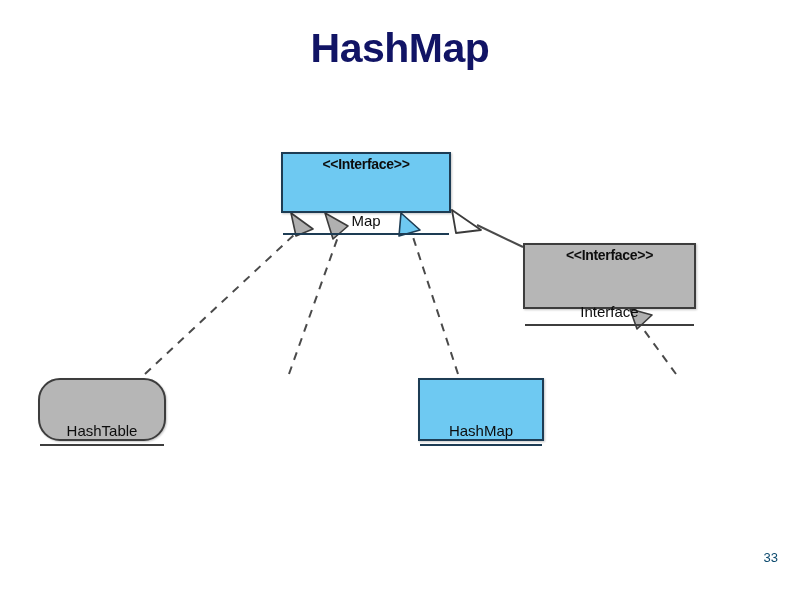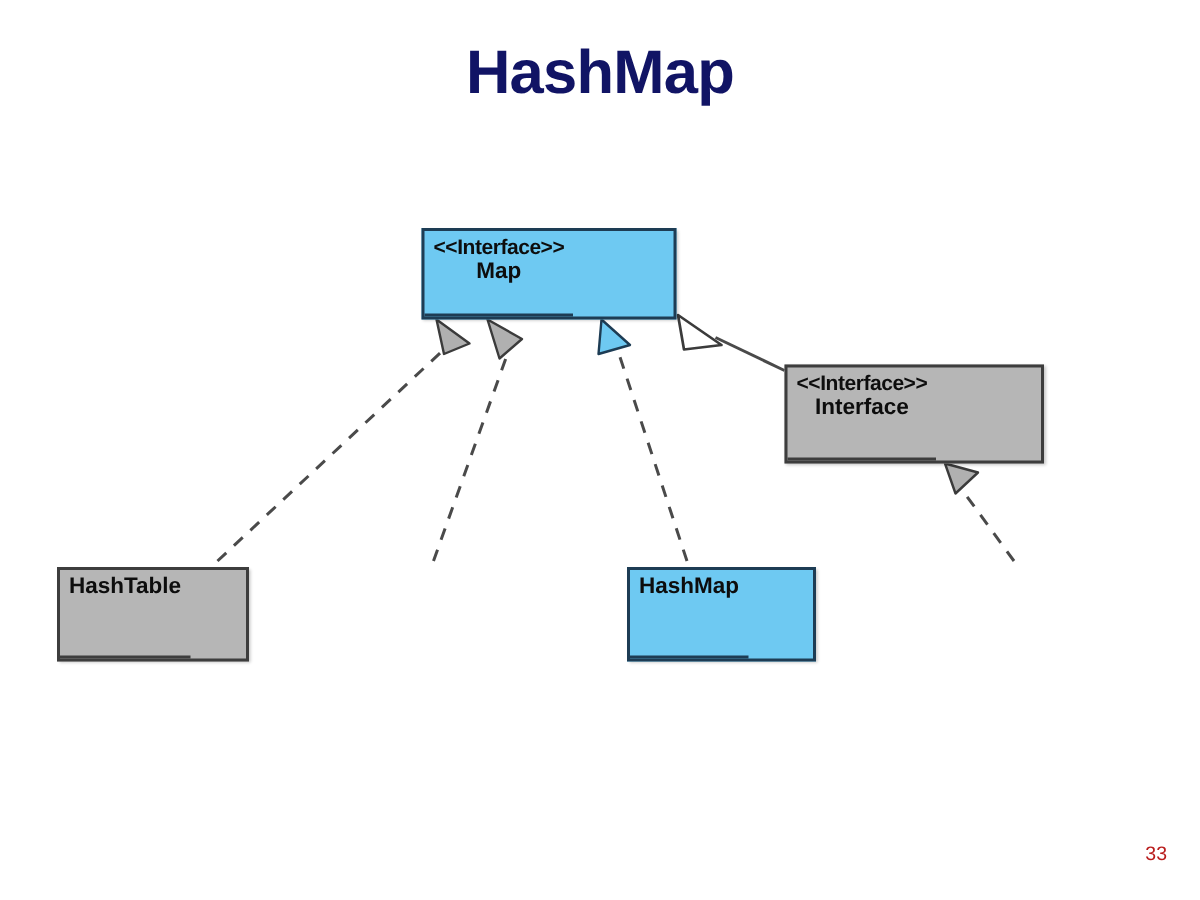--- a/index.html
+++ b/index.html
@@ -47,21 +47,21 @@
     height: 600px;
     pointer-events: none;
   }
 
   
   .uml-box {
     position: absolute;
     box-sizing: border-box;
     border: 2px solid #3a3a3a;
     display: flex;
-    flex-direction: row;
+    flex-direction: column;
     box-shadow: 1px 1px 2px rgba(0,0,0,0.22);
   }
   .uml-box.gray {
     background: #b6b6b6;
     border-color: #3d3d3d;
   }
   .uml-box.blue {
     background: #6ec9f2;
     border-color: #1d3c54;
   }
@@ -83,45 +83,46 @@
   }
   .uml-stereotype {
     display: block;
     font-size: 14px;
     font-weight: bold;
     letter-spacing: -0.3px;
   }
   .uml-name {
     display: block;
     font-size: 15px;
-    font-weight: bold;
+    font-weight: normal;
+    margin-top: 40px;
   }
   .uml-name.single {
     font-size: 15px;
   }
   .uml-body {
     flex: 1 1 auto;
   }
 
   
   #box-map        { left: 281px; top: 152px; width: 170px; height: 61px; }
   #box-sortedmap  { left: 523px; top: 243px; width: 173px; height: 66px; }
-  #box-hashtable  { left:  38px; top: 378px; width: 128px; height: 63px; }
+  #box-hashtable  { left:  38px; top: 378px; width: 128px; height: 63px; border-radius: 22px; }
   #box-linkedhm   { left: 192px; top: 378px; width: 168px; height: 63px; }
   #box-hashmap    { left: 418px; top: 378px; width: 126px; height: 63px; }
   #box-treemap    { left: 635px; top: 378px; width: 121px; height: 63px; }
 
   
   #page-number {
     position: absolute;
     right: 22px;
-    bottom: 4px;
+    bottom: 15px;
     font-family: "Liberation Sans", sans-serif;
     font-size: 13px;
-    color: #b91c1c;
+    color: #0c4a6e;
     user-select: none;
   }
 </style>
 </head>
 <body>
 
 <div id="slide">
 
   <div id="slide-title">HashMap</div>
 

